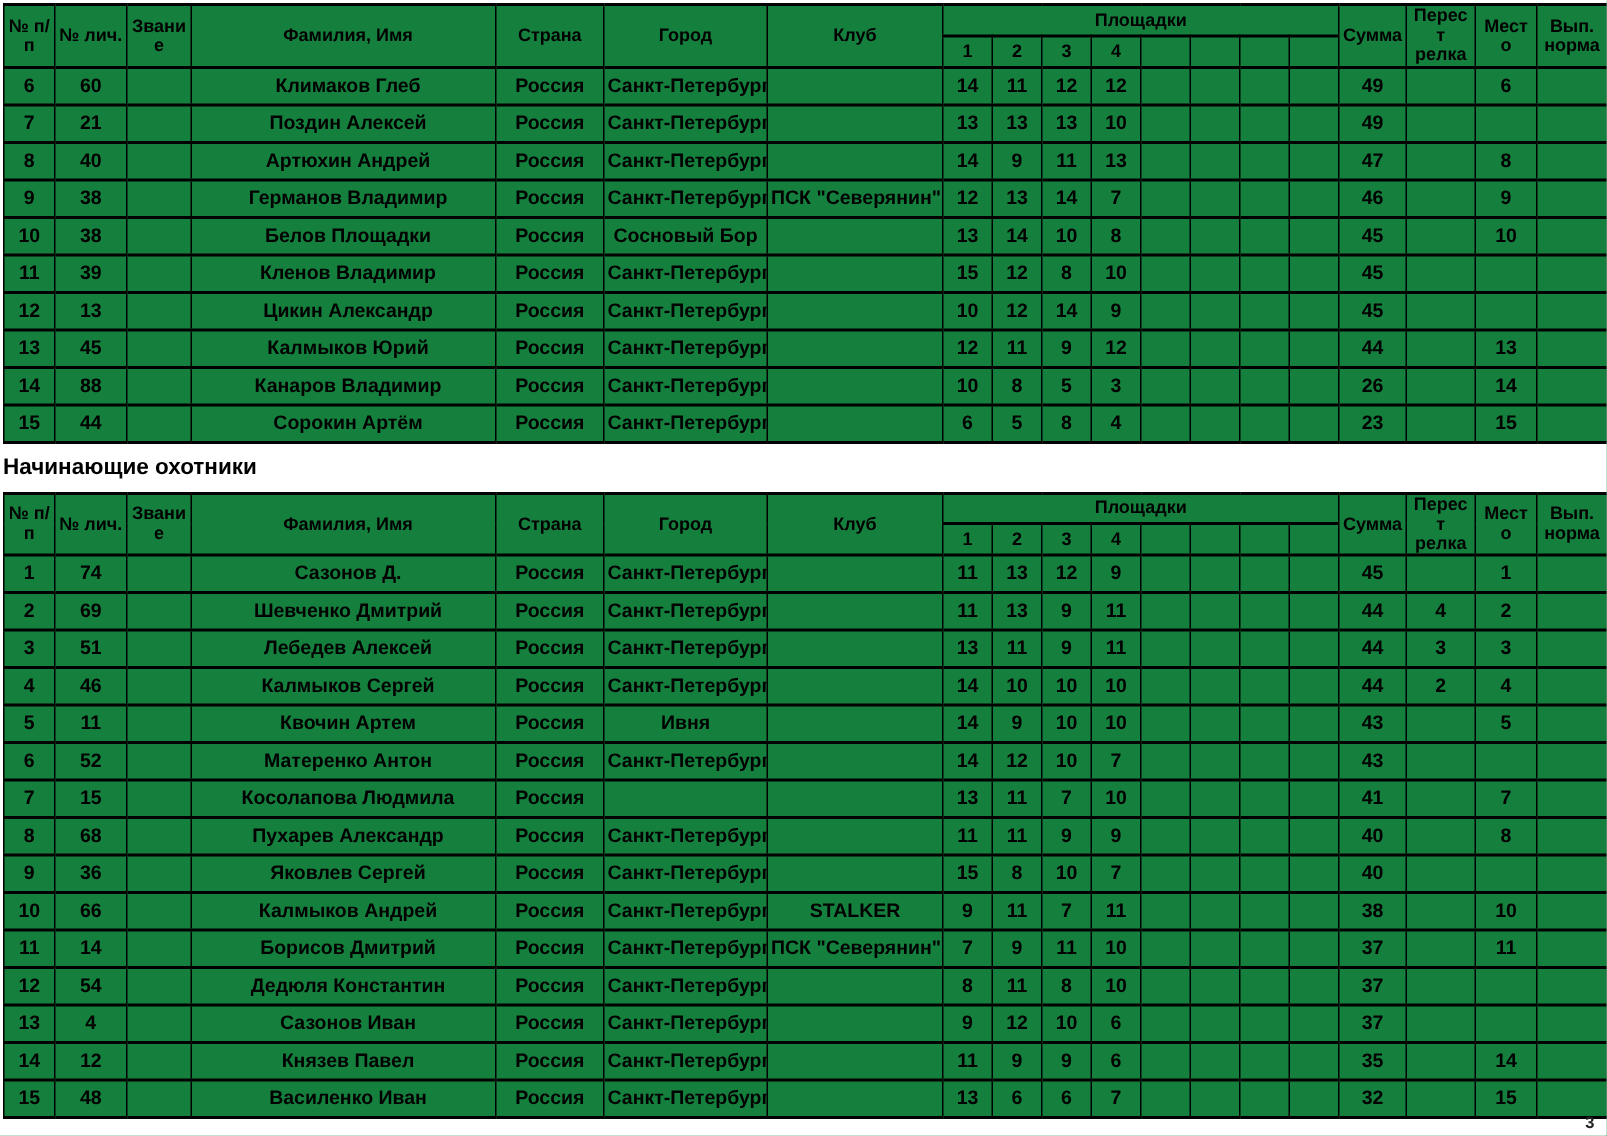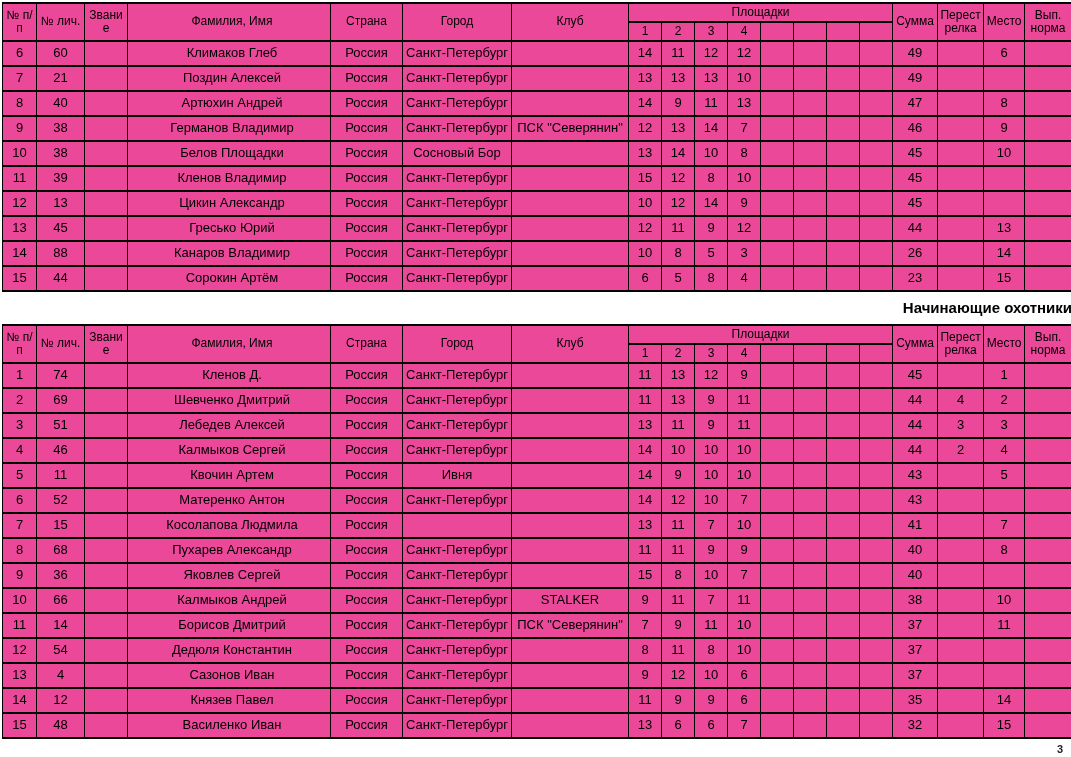--- a/index.html
+++ b/index.html
@@ -11,21 +11,22 @@
     font-family: "Liberation Sans", sans-serif;
     color: #000;
     position: relative;
     overflow: hidden;
   }
   .sheet { position: absolute; top: 2px; left: 2px; }
   table.results {
     border-collapse: collapse;
     table-layout: fixed;
     width: 1067px;
-    background: #ec4899;
+    background: #15803d;
+    font-weight: bold;
   }
   table.results td {
     border: 1px solid #000;
     border-top-width: 2px;
     border-bottom-width: 2px;
     text-align: center;
     vertical-align: middle;
     font-size: 13px;
     line-height: 1.1;
     height: 23px;
@@ -39,21 +40,21 @@
     white-space: normal;
     word-wrap: break-word;
   }
   table.results td.left {
     text-align: center;
     padding-left: 8px;
   }
   .section-title {
     height: 32px;
     line-height: 32px;
-    text-align: right;
+    text-align: left;
     font-weight: bold;
     font-size: 15px;
   }
   .page-number {
     position: absolute;
     right: 8px;
     bottom: 2px;
     font-size: 11px;
     font-weight: bold;
     color: #222;
@@ -256,21 +257,21 @@
           <td></td>
           <td>45</td>
           <td></td>
           <td></td>
           <td></td>
         </tr>
         <tr>
           <td>13</td>
           <td>45</td>
           <td></td>
-          <td class="left">Гресько Юрий</td>
+          <td class="left">Калмыков Юрий</td>
           <td>Россия</td>
           <td>Санкт-Петербург</td>
           <td></td>
           <td>12</td>
           <td>11</td>
           <td>9</td>
           <td>12</td>
           <td></td>
           <td></td>
           <td></td>
@@ -371,21 +372,21 @@
           <td></td>
           <td></td>
           <td></td>
         </tr>
       </thead>
       <tbody>
         <tr>
           <td>1</td>
           <td>74</td>
           <td></td>
-          <td class="left">Кленов Д.</td>
+          <td class="left">Сазонов Д.</td>
           <td>Россия</td>
           <td>Санкт-Петербург</td>
           <td></td>
           <td>11</td>
           <td>13</td>
           <td>12</td>
           <td>9</td>
           <td></td>
           <td></td>
           <td></td>

